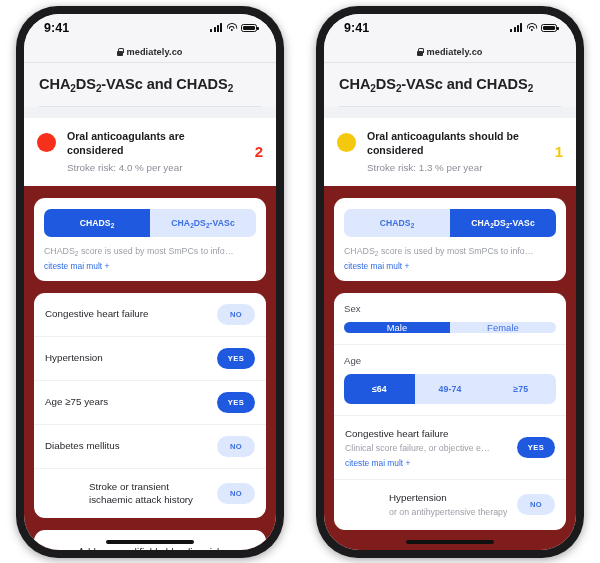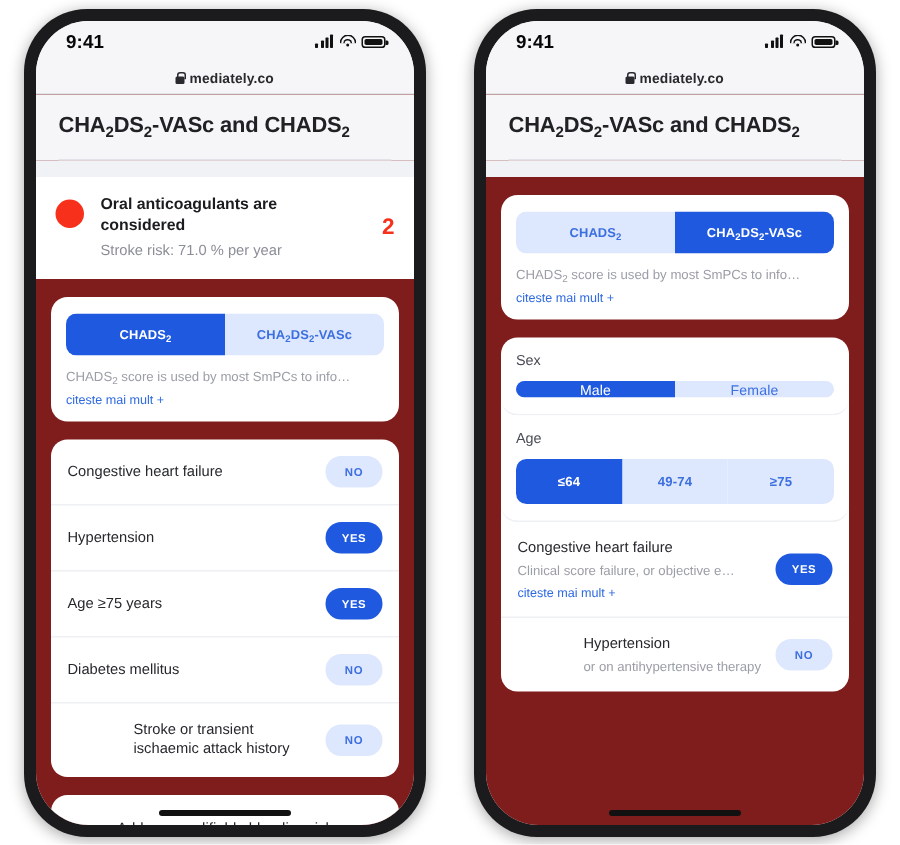--- a/index.html
+++ b/index.html
@@ -106,21 +106,21 @@
   .seg.sex > div { padding: 0 2px; font-size: 9.4px; font-weight: normal; }
   .seg.sex > div.on { font-weight: normal; }
   .seg.age > div { padding: 10px 0; font-size: 8.8px; font-weight: bold; }
 
   .note { font-size: 8.8px; color: #9b9ea6; margin-top: 9px; line-height: 1.3;
     white-space: nowrap; overflow: hidden; text-overflow: ellipsis; }
   .note sub { font-size: 6.6px; vertical-align: baseline; position: relative; top: 2px; }
   .more { font-size: 8.4px; color: #2f6ae2; margin-top: 3px; }
 
   .field-label { font-size: 9.6px; color: #4a4d55; margin-bottom: 8px; }
-  .field-block { padding: 10px 10px 11px; border-bottom: 1px solid #eef0f4; border-radius: 11px; }
+  .field-block { padding: 10px 10px 11px; border-bottom: 1px solid #eef0f4; }
   .field-block:last-child { border-bottom: none; }
 
   
   .qrow {
     display: flex; align-items: center; gap: 8px;
     padding: 11px 11px; border-bottom: 1px solid #eef0f4;
   }
   .qrow:last-child { border-bottom: none; margin-left: 44px; }
   .qtext { flex: 1 1 auto; min-width: 0; }
   .qtitle { font-size: 9.8px; color: #26282d; line-height: 1.38; }
@@ -182,21 +182,21 @@
         <div class="page-head">
           <div class="page-title">CHA<sub>2</sub>DS<sub>2</sub>-VASc and CHADS<sub>2</sub></div>
           <div class="head-rule"></div>
         </div>
         <div class="head-gap"></div>
 
         <div class="banner">
           <span class="dot" style="background:#F7301B"></span>
           <span class="banner-body">
             <span class="banner-title" style="display:block">Oral anticoagulants are considered</span>
-            <span class="banner-sub" style="display:block">Stroke risk: 71.0 % per year</span>
+            <span class="banner-sub" style="display:block">Stroke risk: 4.0 % per year</span>
           </span>
           <span class="banner-score" style="color:#F7301B">2</span>
         </div>
 
         <div class="card">
           <div class="card-pad">
             <div class="seg">
               <div class="on">CHADS<sub>2</sub></div>
               <div>CHA<sub>2</sub>DS<sub>2</sub>-VASc</div>
             </div>
@@ -275,20 +275,28 @@
         <span class="url-text">mediately.co</span>
       </div>
 
       <div class="page">
         <div class="page-head">
           <div class="page-title">CHA<sub>2</sub>DS<sub>2</sub>-VASc and CHADS<sub>2</sub></div>
           <div class="head-rule"></div>
         </div>
         <div class="head-gap"></div>
 
+        <div class="banner">
+          <span class="dot" style="background:#F3C80D"></span>
+          <span class="banner-body">
+            <span class="banner-title" style="display:block">Oral anticoagulants should be considered</span>
+            <span class="banner-sub" style="display:block">Stroke risk: 1.3 % per year</span>
+          </span>
+          <span class="banner-score" style="color:#F3C80D">1</span>
+        </div>
 
         <div class="card">
           <div class="card-pad">
             <div class="seg">
               <div>CHADS<sub>2</sub></div>
               <div class="on">CHA<sub>2</sub>DS<sub>2</sub>-VASc</div>
             </div>
             <div class="note">CHADS<sub>2</sub> score is used by most SmPCs to info…</div>
             <div class="more">citeste mai mult +</div>
           </div>

